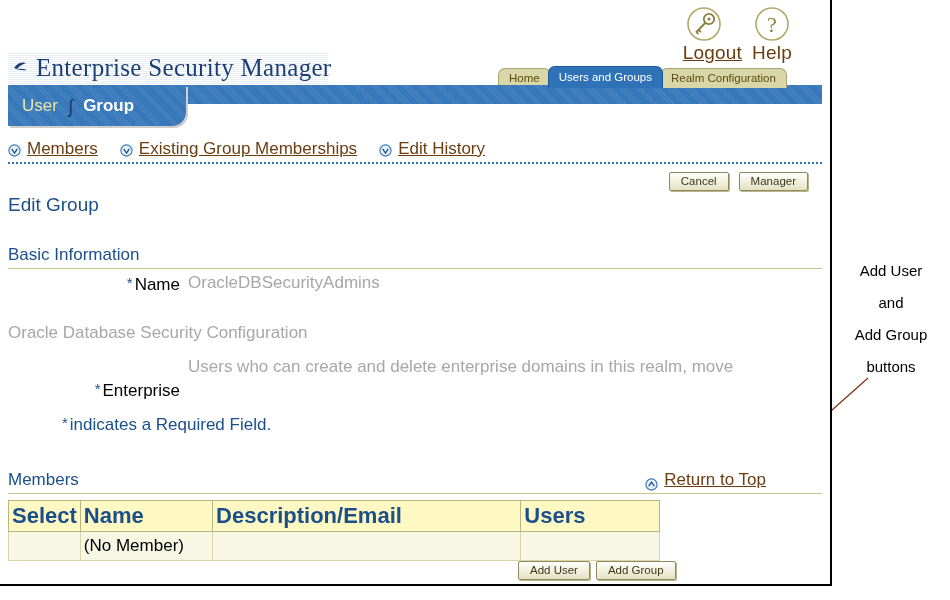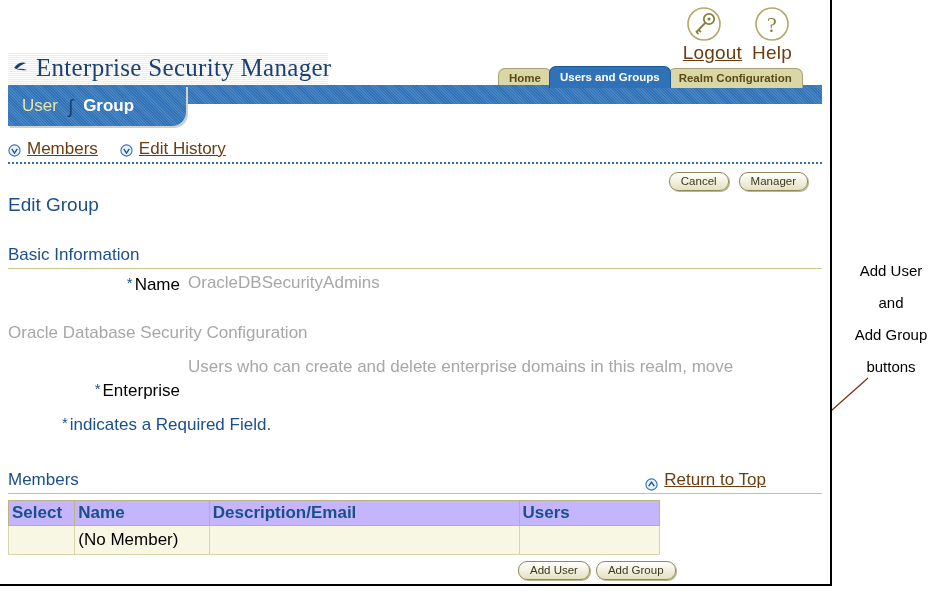--- a/index.html
+++ b/index.html
@@ -37,21 +37,21 @@
   .brandlogo{width:22px;height:18px;margin-left:4px;margin-right:2px;flex:none;}
   .brandtext{
     font-family:Liberation Serif, serif;
     font-size:25px;color:#1b3f72;white-space:nowrap;letter-spacing:.3px;
   }
 
   
   .toptabs{position:absolute;left:498px;top:66px;display:flex;align-items:flex-end;}
   .ttab{
     height:19px;line-height:19px;padding:0 10px;font-size:11.5px;
-    font-weight:bold;color:#5a4a15;
+    font-weight:normal;color:#5a4a15;
     background:#d9d6a8;
     border:1px solid #a8a274;border-bottom:none;
     border-radius:7px 7px 0 0;
     margin-right:-3px;white-space:nowrap;cursor:pointer;
     position:relative;
   }
   .ttab.sel{
     background:#2f72b8;color:#ffffff;border-color:#1d5894;z-index:3;
     height:21px;line-height:21px;
   }
@@ -89,21 +89,21 @@
   .ql .qtext{
     font-size:17px;color:#6b3d11;text-decoration:underline;white-space:nowrap;
   }
   .dot-ico{width:13px;height:13px;flex:none;}
 
   
   .actionrow{position:absolute;right:22px;top:172px;display:flex;gap:10px;}
   .obtn{
     font-size:11.5px;color:#3a3a1a;
     background:linear-gradient(to bottom,#ffffff 0%,#f4f2e2 45%,#e3e0c2 100%);
-    border:1px solid #8e8a5e;border-radius:9px;
+    border:1px solid #8e8a5e;border-radius:2px;
     padding:2px 11px 3px;cursor:pointer;white-space:nowrap;
     box-shadow:1px 1px 0 #b9b58c;
   }
 
   
   .h-page{
     position:absolute;left:8px;top:194px;font-size:19px;color:#1b4f8a;
   }
   .h-sec{
     position:absolute;left:8px;top:245px;width:814px;
@@ -137,21 +137,21 @@
     position:absolute;right:64px;top:470px;display:flex;align-items:flex-end;gap:6px;cursor:pointer;
   }
   .rtt .qtext{font-size:17px;color:#6b3d11;text-decoration:underline;white-space:nowrap;}
 
   table.members{
     position:absolute;left:8px;top:500px;width:652px;
     border-collapse:collapse;
     border:1px solid #b8b484;
   }
   table.members th{
-    background:#c4b5fd;color:#1b4f8a;font-size:17px;font-weight:bold;
+    background:#fef9c3;color:#1b4f8a;font-size:22px;font-weight:bold;
     text-align:left;padding:2px 3px;border:1px solid #b8b484;
     white-space:nowrap;
   }
   table.members td{
     background:#f7f7e4;color:#000;font-size:17px;
     padding:2px 3px;border:1px solid #d8d5ab;height:24px;
   }
   th.c-select{width:60px;}
   th.c-name{width:132px;}
   th.c-desc{width:315px;}
@@ -227,20 +227,29 @@
 
     <div class="quicklinks">
       <span class="ql">
         <span class="dot-ico">
           <svg viewBox="0 0 13 13" width="13" height="13">
             <circle cx="6.5" cy="6.5" r="5.6" fill="#e8f0f8" stroke="#2f72b8" stroke-width="1.1"></circle>
             <path d="M3.7 4.9 L6.5 9 L9.3 4.9" fill="none" stroke="#1b4f8a" stroke-width="1.3"></path>
           </svg>
         </span>
         <span class="qtext">Members</span>
+      </span>
+      <span class="ql">
+        <span class="dot-ico">
+          <svg viewBox="0 0 13 13" width="13" height="13">
+            <circle cx="6.5" cy="6.5" r="5.6" fill="#e8f0f8" stroke="#2f72b8" stroke-width="1.1"></circle>
+            <path d="M3.7 4.9 L6.5 9 L9.3 4.9" fill="none" stroke="#1b4f8a" stroke-width="1.3"></path>
+          </svg>
+        </span>
+        <span class="qtext">Existing Group Memberships</span>
       </span>
       <span class="ql">
         <span class="dot-ico">
           <svg viewBox="0 0 13 13" width="13" height="13">
             <circle cx="6.5" cy="6.5" r="5.6" fill="#e8f0f8" stroke="#2f72b8" stroke-width="1.1"></circle>
             <path d="M3.7 4.9 L6.5 9 L9.3 4.9" fill="none" stroke="#1b4f8a" stroke-width="1.3"></path>
           </svg>
         </span>
         <span class="qtext">Edit History</span>
       </span>

